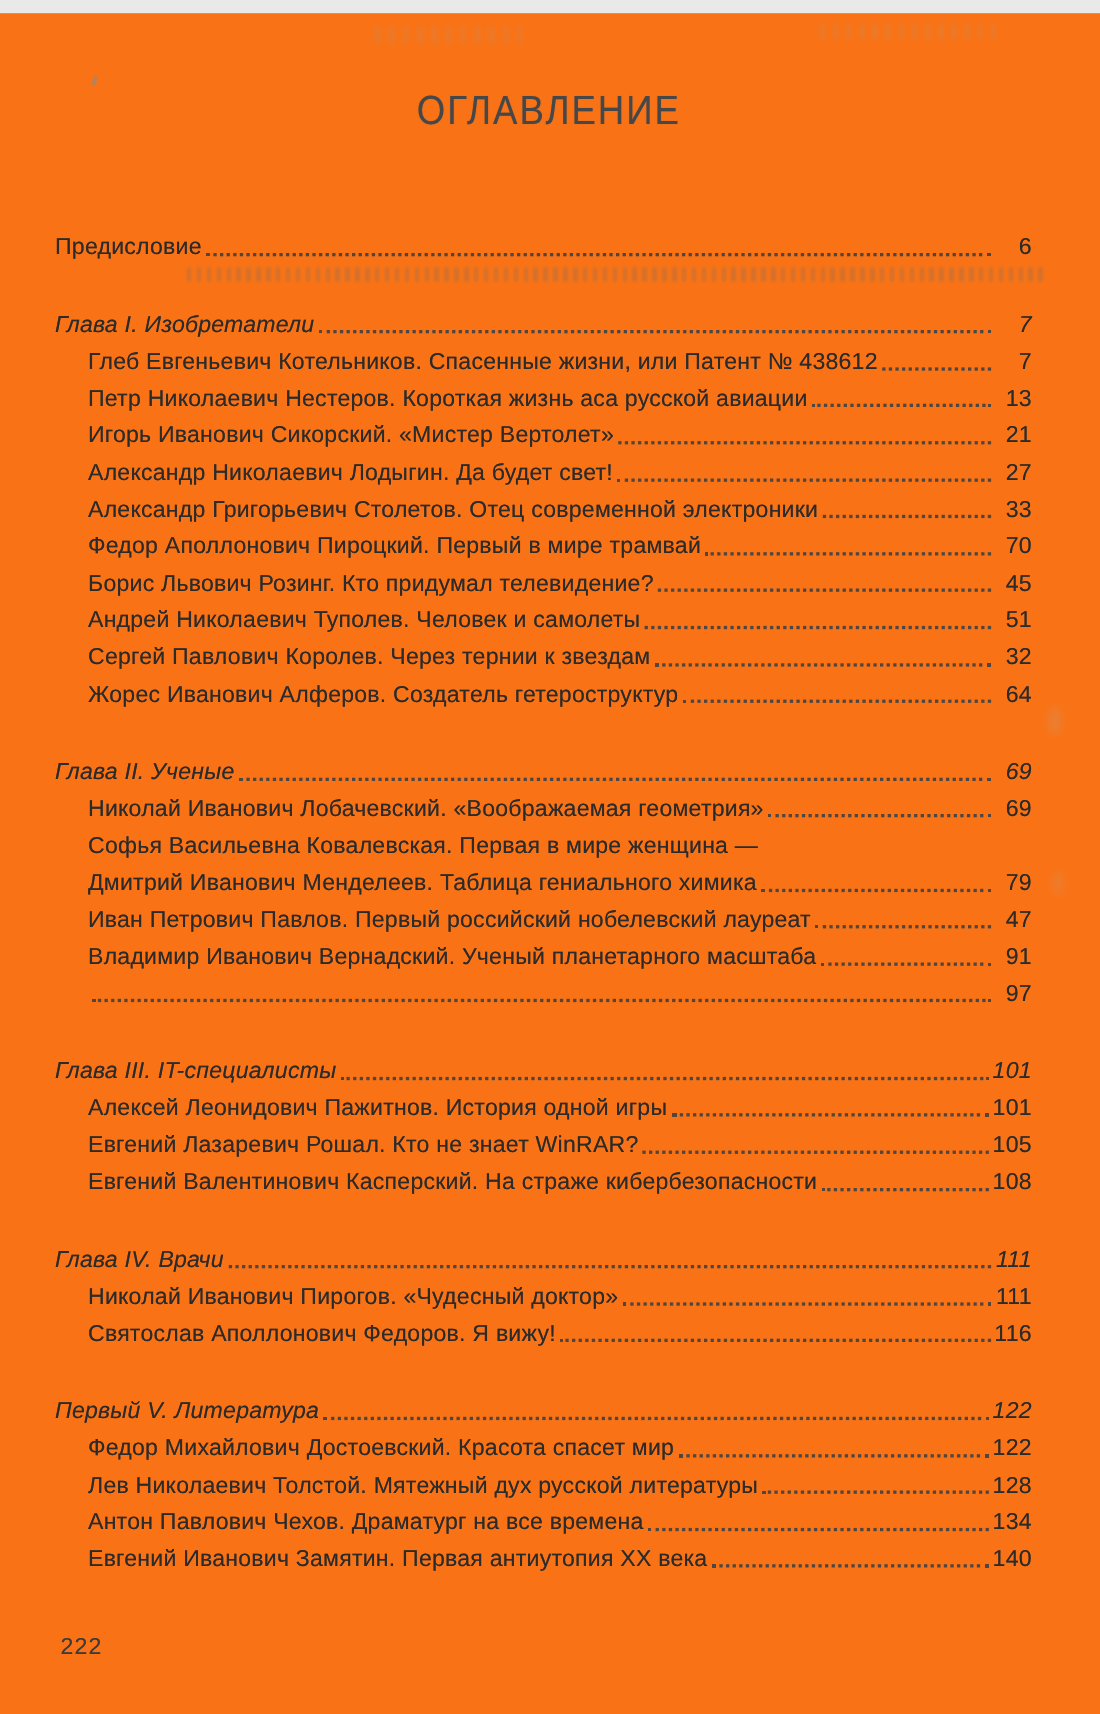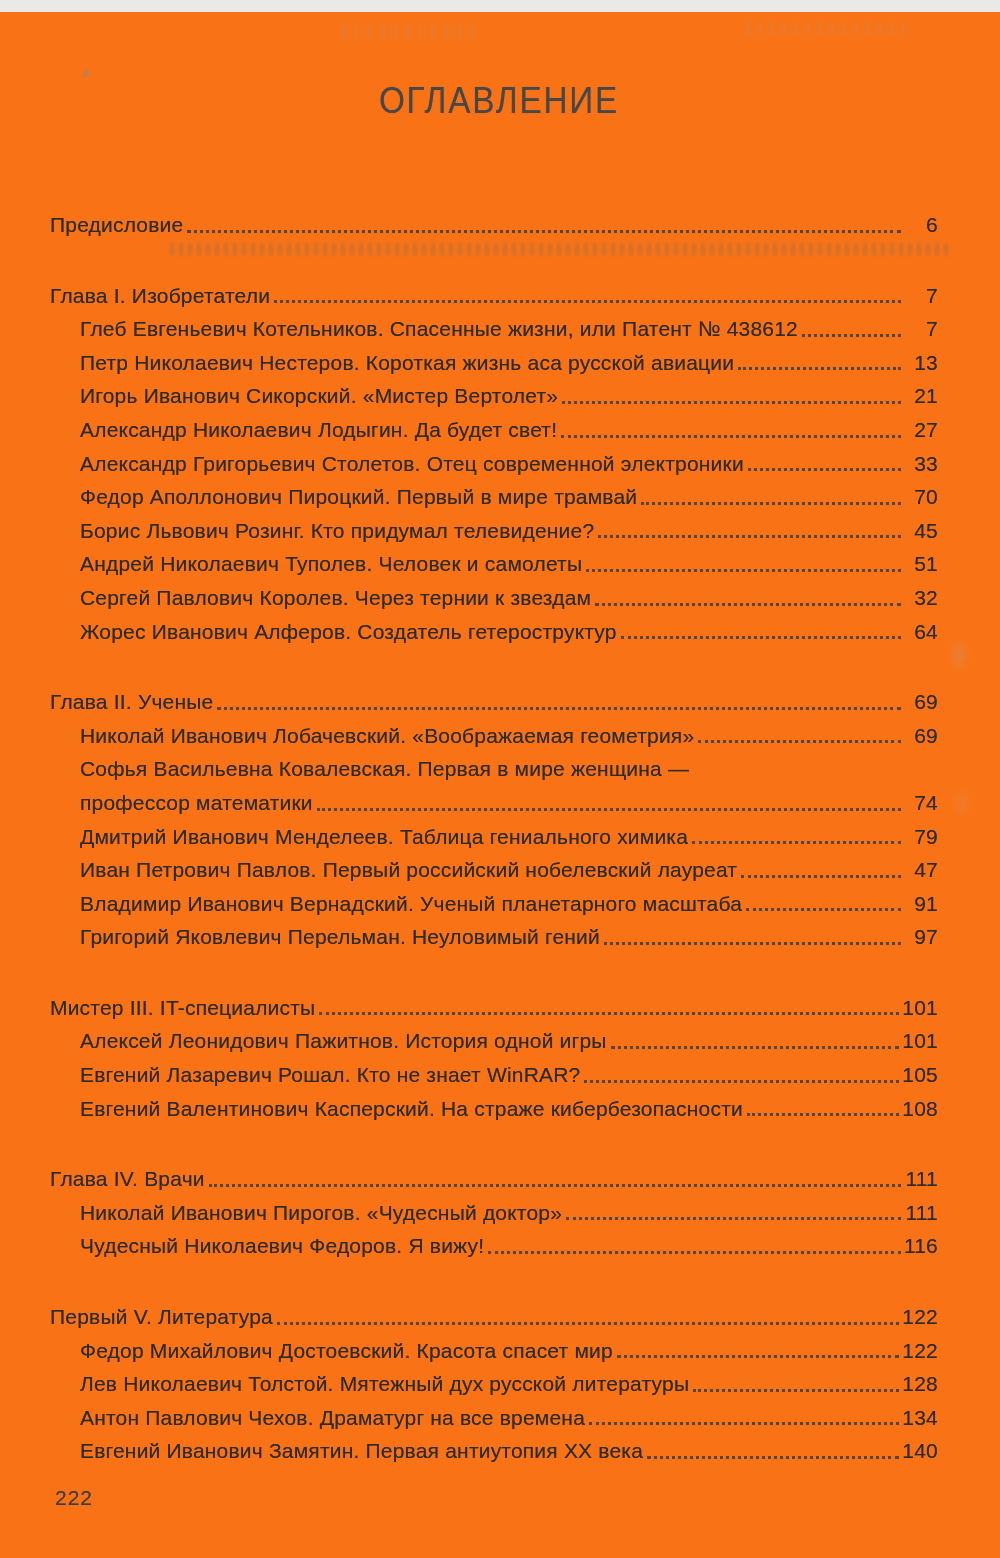--- a/index.html
+++ b/index.html
@@ -78,21 +78,21 @@
     align-items: flex-start;
     height: 33.6px;
     font-size: 21px;
     line-height: 33.6px;
     color: #2b2b2b;
     letter-spacing: 0.2px;
     text-shadow: 0 0 0.5px rgba(40,40,40,0.6);
     white-space: nowrap;
   }
   .row.sub { padding-left: 30px; }
-  .row.gap { margin-top: 37px; }
+  .row.gap { margin-top: 37px; font-style: italic; }
   .label { flex: 0 0 auto; }
   .dots {
     flex: 1 1 auto;
     align-self: flex-end;
     border-bottom: 3px dotted #434343;
     margin: 0 3px 9px 4px;
     min-width: 12px;
     opacity: 0.92;
   }
   .pagenum {
@@ -194,46 +194,40 @@
       </div>
       <div class="row sub">
         <span class="label">Николай Иванович Лобачевский. «Воображаемая геометрия»</span>
         <span class="dots"></span>
         <span class="pagenum">69</span>
       </div>
       <div class="row sub noleader">
         <span class="label">Софья Васильевна Ковалевская. Первая в мире женщина —</span>
       </div>
       <div class="row sub">
-        <span class="label">профессор математики</span>
-        <span class="dots"></span>
-        <span class="pagenum">74</span>
-      </div>
-      <div class="row sub">
         <span class="label">Дмитрий Иванович Менделеев. Таблица гениального химика</span>
         <span class="dots"></span>
         <span class="pagenum">79</span>
       </div>
       <div class="row sub">
         <span class="label">Иван Петрович Павлов. Первый российский нобелевский лауреат</span>
         <span class="dots"></span>
         <span class="pagenum">47</span>
       </div>
       <div class="row sub">
         <span class="label">Владимир Иванович Вернадский. Ученый планетарного масштаба</span>
         <span class="dots"></span>
         <span class="pagenum">91</span>
       </div>
       <div class="row sub">
-        <span class="label">Григорий Яковлевич Перельман. Неуловимый гений</span>
         <span class="dots"></span>
         <span class="pagenum">97</span>
       </div>
       <div class="row chapter gap">
-        <span class="label">Мистер III. IT-специалисты</span>
+        <span class="label">Глава III. IT-специалисты</span>
         <span class="dots"></span>
         <span class="pagenum">101</span>
       </div>
       <div class="row sub">
         <span class="label">Алексей Леонидович Пажитнов. История одной игры</span>
         <span class="dots"></span>
         <span class="pagenum">101</span>
       </div>
       <div class="row sub">
         <span class="label">Евгений Лазаревич Рошал. Кто не знает WinRAR?</span>
@@ -249,21 +243,21 @@
         <span class="label">Глава IV. Врачи</span>
         <span class="dots"></span>
         <span class="pagenum">111</span>
       </div>
       <div class="row sub">
         <span class="label">Николай Иванович Пирогов. «Чудесный доктор»</span>
         <span class="dots"></span>
         <span class="pagenum">111</span>
       </div>
       <div class="row sub">
-        <span class="label">Чудесный Николаевич Федоров. Я вижу!</span>
+        <span class="label">Святослав Аполлонович Федоров. Я вижу!</span>
         <span class="dots"></span>
         <span class="pagenum">116</span>
       </div>
       <div class="row chapter gap">
         <span class="label">Первый V. Литература</span>
         <span class="dots"></span>
         <span class="pagenum">122</span>
       </div>
       <div class="row sub">
         <span class="label">Федор Михайлович Достоевский. Красота спасет мир</span>

